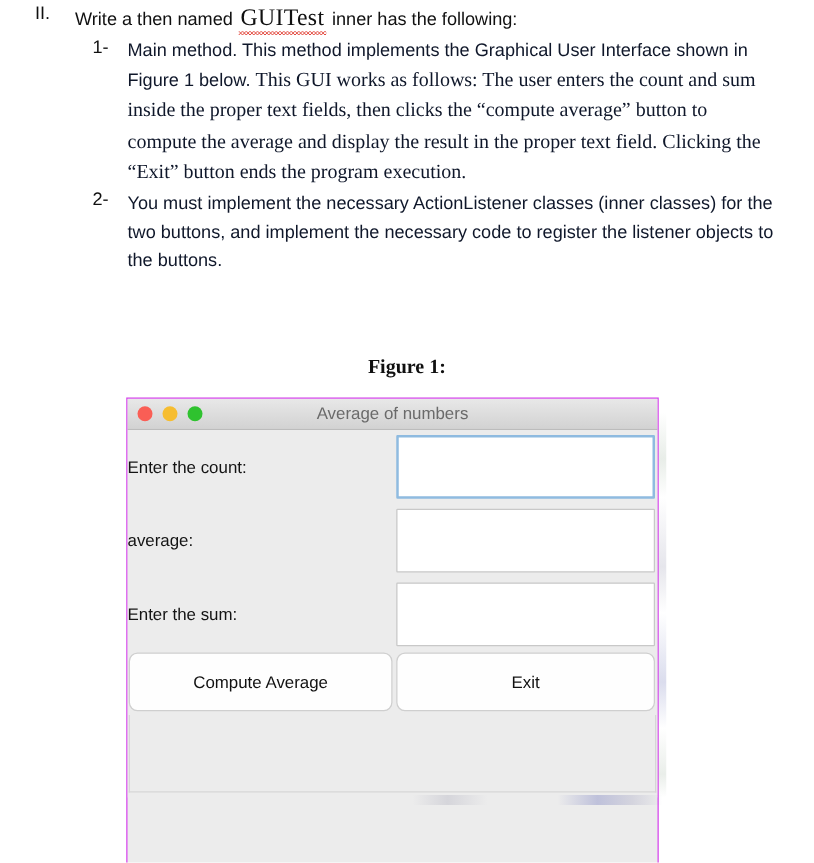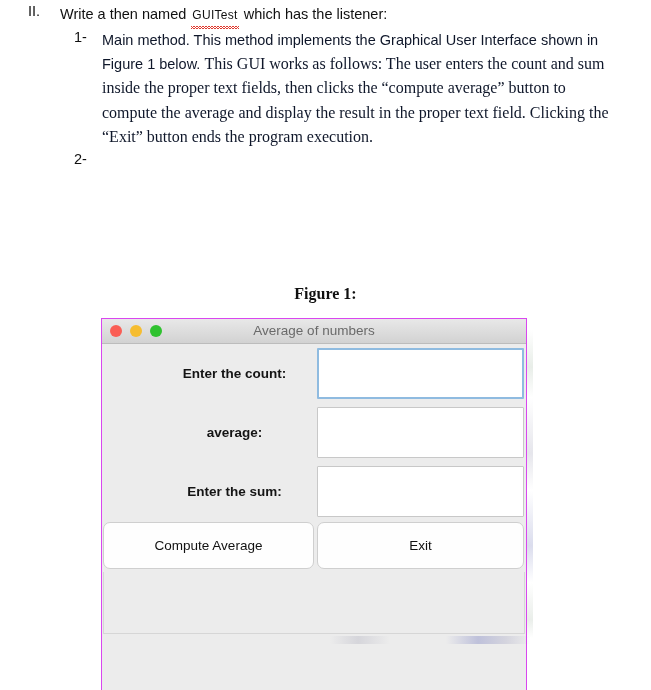--- a/index.html
+++ b/index.html
@@ -42,22 +42,22 @@
     margin: 0;
     padding: 3px 0 0 56px;
     font-family: "Liberation Sans", sans-serif;
     font-size: 14.5px;
     line-height: 23px;
     color: #101010;
     white-space: nowrap;
   }
 
   .mono-token {
-    font-family: Liberation Sans, sans-serif;
-    font-size: 12px;
+    font-family: Liberation Serif, serif;
+    font-size: 19px;
     letter-spacing: 0.3px;
     position: relative;
     display: inline-block;
     padding: 0 2px;
   }
   .mono-token::after {
     content: "";
     position: absolute;
     left: 1px;
     right: 1px;
@@ -175,28 +175,27 @@
     position: relative;
     height: 59px;
   }
   .row-label {
     position: absolute;
     left: 0;
     top: 0;
     width: 198px;
     height: 59px;
     line-height: 59px;
-    text-align: center;
+    text-align: left;
     padding-right: 9px;
     box-sizing: border-box;
     font-family: "Liberation Sans", sans-serif;
     font-size: 13.5px;
-    font-weight: bold;
+    font-weight: normal;
     color: #141414;
-    margin-left: 38px;
   }
   .row-field {
     position: absolute;
     left: 215px;
     top: 4px;
     width: 207px;
     height: 51px;
     background: #ffffff;
     border: 1px solid #c8c8c8;
     box-sizing: border-box;
@@ -287,33 +286,36 @@
 </head>
 <body>
 
 <div class="question-block">
 
   <div class="q-row">
     <span class="roman-marker">II.</span>
     <p class="q-lead">
       <span>Write a then named</span>
       <span class="mono-token">GUITest</span>
-      <span>which has the listener:</span>
+      <span>inner has the following:</span>
     </p>
   </div>
 
   <div class="numbered-item">
     <span class="num">1-</span>
     <p class="item-body">
       <span class="seg-sans">Main method. This method implements the Graphical User Interface shown in Figure 1 below. </span><span class="seg-serif">This GUI works as follows: The user enters the count and sum inside the proper text fields, then clicks the “compute average” button to compute the average and display the result in the proper text field. Clicking the “Exit” button ends the program execution.</span>
     </p>
   </div>
 
   <div class="numbered-item">
     <span class="num">2-</span>
+    <p class="item-body">
+      <span class="seg-sans">You must implement the necessary ActionListener classes (inner classes) for the two buttons, and implement the necessary code to register the listener objects to the buttons.</span>
+    </p>
   </div>
 
 </div>
 
 <div class="figure-caption">Figure 1:</div>
 
 <div class="mock-window">
 
   <div class="titlebar">
     <div class="traffic-lights">

